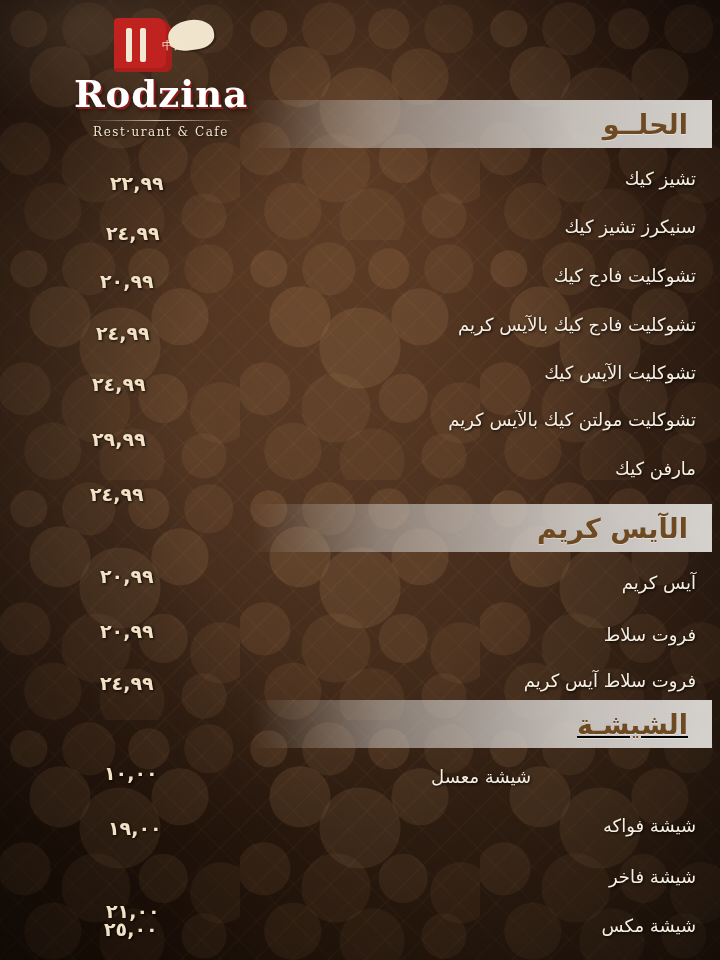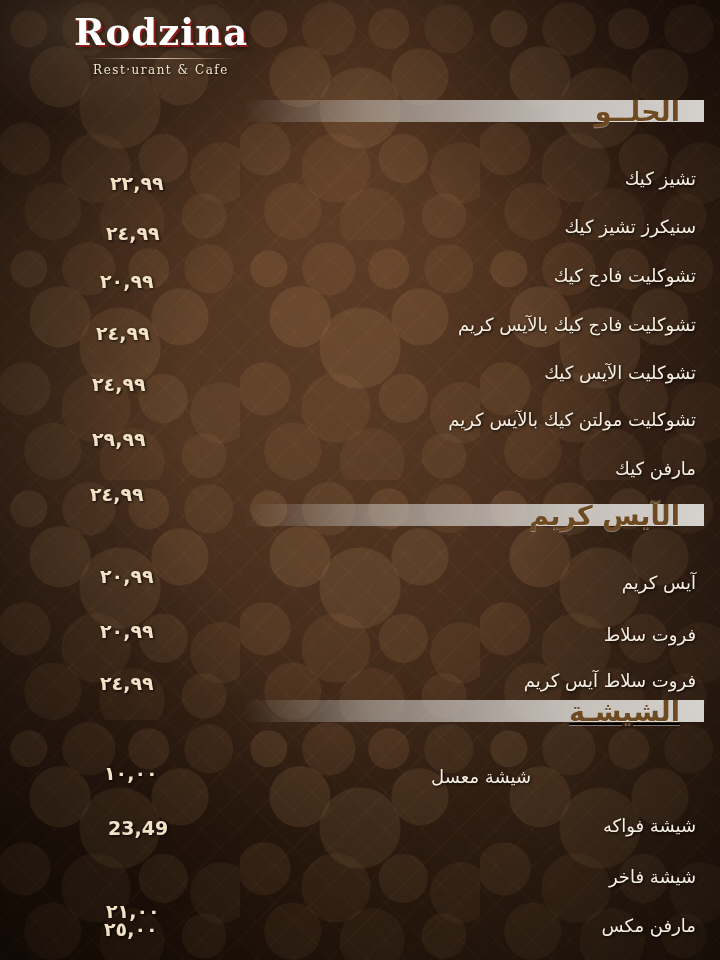--- a/index.html
+++ b/index.html
@@ -147,23 +147,23 @@
   .logo-rule {
     width: 150px;
     height: 1px;
     margin: 4px auto 0;
     background: linear-gradient(90deg, rgba(240,225,200,0) 0%, rgba(240,225,200,0.8) 50%, rgba(240,225,200,0) 100%);
   }
 
   
   .section-head {
     position: absolute;
-    right: 16px;
+    right: 8px;
     width: 460px;
-    height: 22px;
+    height: 48px;
     background: linear-gradient(90deg, rgba(190,185,180,0.0) 0%, rgba(196,192,188,0.55) 28%, rgba(214,210,206,0.88) 70%, rgba(222,219,215,0.95) 100%);
     display: flex;
     align-items: center;
     justify-content: flex-end;
     padding-right: 24px;
     box-sizing: border-box;
   }
   .section-head .title {
     font-family: "DejaVu Sans", "Liberation Sans", sans-serif;
     font-weight: bold;
@@ -201,20 +201,25 @@
 </head>
 <body>
 
 <div class="page">
   <div class="pattern"></div>
   <div class="pattern2"></div>
   <div class="topglow"></div>
   <div class="vignette"></div>
 
   <div class="logo">
+    <div class="logo-badge">
+      <div class="logo-flag"></div>
+      <div class="logo-cow"></div>
+      <div class="logo-cn">中国</div>
+    </div>
     <div class="logo-word">Rodzina</div>
     <div class="logo-rule"></div>
     <div class="logo-sub">Rest·urant &amp; Cafe</div>
   </div>
 
   <div id="sections-root">
       <div class="section-head" style="top: 100px;">
         <div class="title">الحلــو</div>
       </div>
       <div class="item-name" style="top: 168px;">تشيز كيك</div>
@@ -239,19 +244,19 @@
       <div class="item-name" style="top: 624px;">فروت سلاط</div>
       <div class="item-price" style="top: 620px; left: 100px;">٢٠,٩٩</div>
       <div class="item-name" style="top: 670px;">فروت سلاط آيس كريم</div>
       <div class="item-price" style="top: 672px; left: 100px;">٢٤,٩٩</div>
       <div class="section-head" style="top: 700px; text-decoration: underline;">
         <div class="title">الشيشـة</div>
       </div>
       <div class="item-name" style="top: 766px; text-align: center;">شيشة معسل</div>
       <div class="item-price" style="top: 762px; left: 104px;">١٠,٠٠</div>
       <div class="item-name" style="top: 815px;">شيشة فواكه</div>
-      <div class="item-price" style="top: 817px; left: 108px;">23,49</div>
+      <div class="item-price" style="top: 817px; left: 108px;">١٩,٠٠</div>
       <div class="item-name" style="top: 866px;">شيشة فاخر</div>
       <div class="item-price" style="top: 870px; left: 106px; margin-top: 30px;">٢١,٠٠</div>
-      <div class="item-name" style="top: 915px;">مارفن مكس</div>
+      <div class="item-name" style="top: 915px;">شيشة مكس</div>
       <div class="item-price" style="top: 918px; left: 104px;">٢٥,٠٠</div>
     </div>
 </div>
 
 </body></html>

